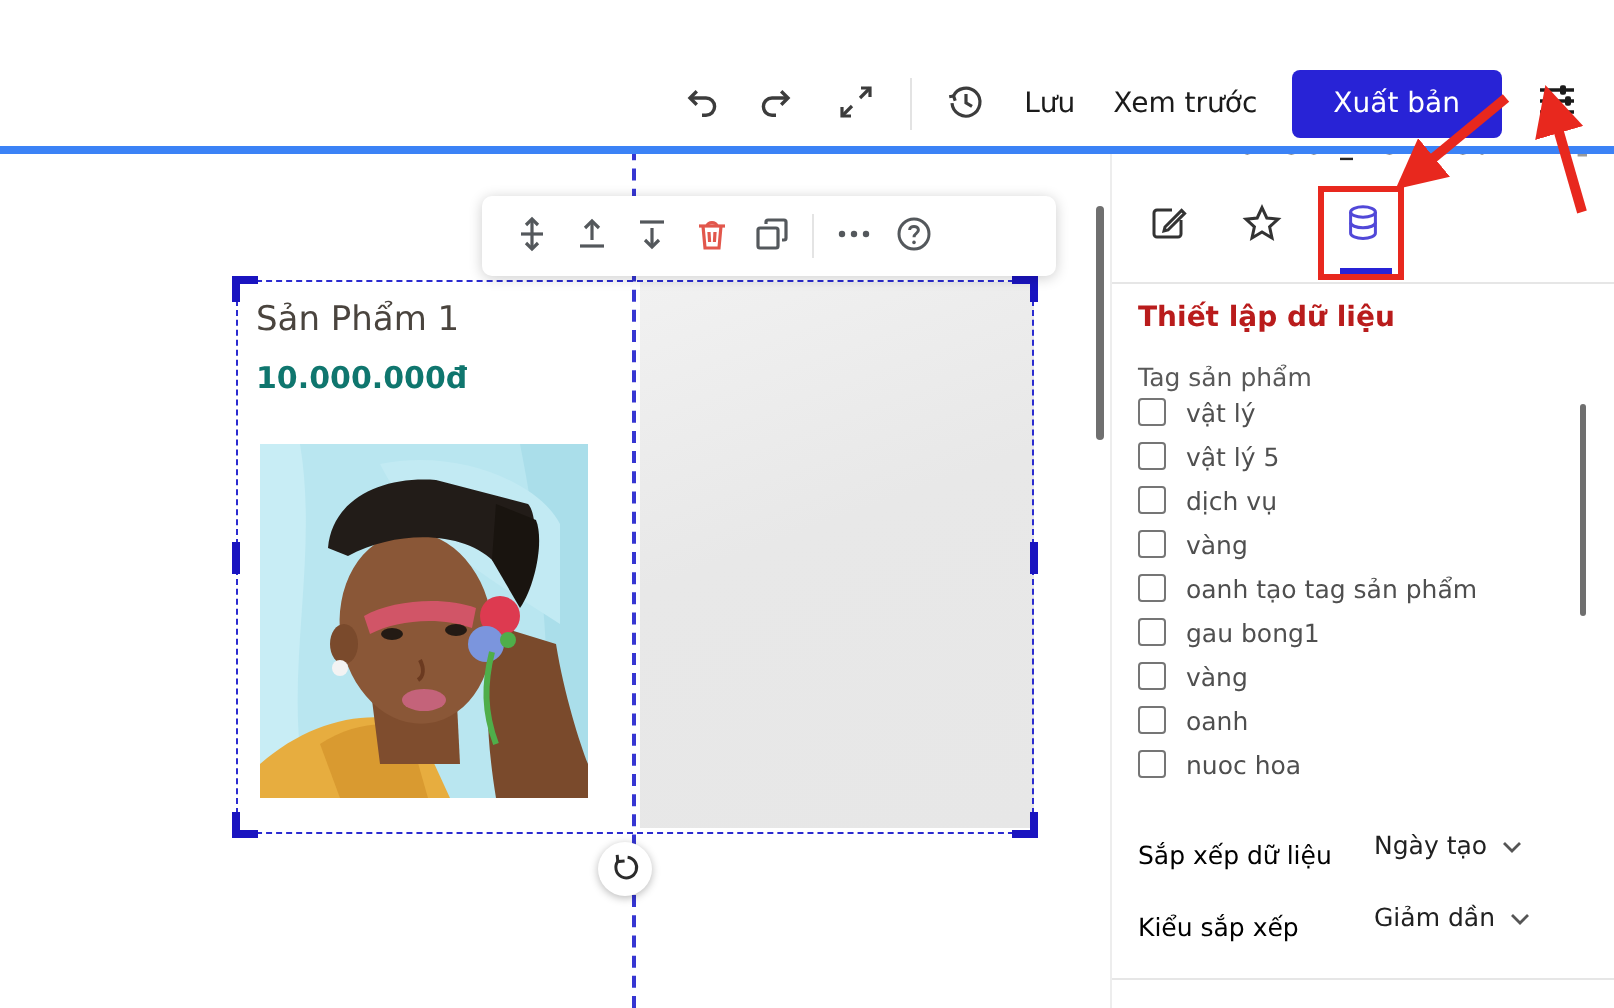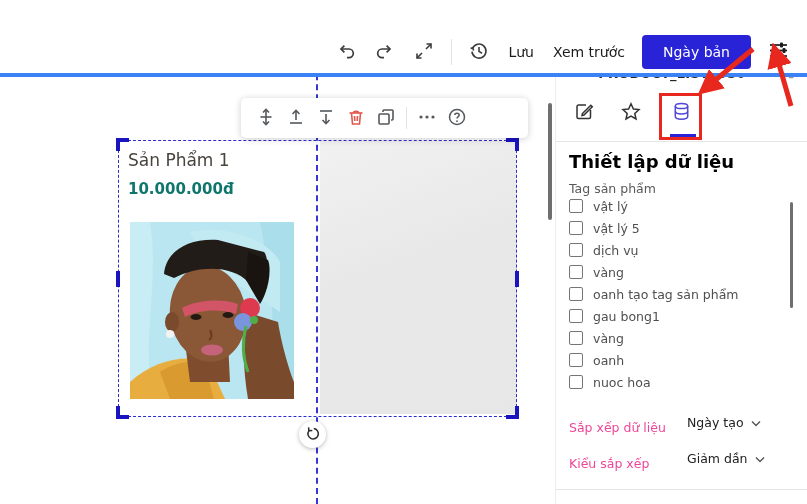--- a/index.html
+++ b/index.html
@@ -62,31 +62,31 @@
   .sb-title { position:absolute; left:0; top:16px; width:232px; text-align:center;
     font-size:13px; font-weight:bold; color:#262626; letter-spacing:.2px; }
   .sb-collapse { position:absolute; right:5px; top:16px; }
   .sb-tab { position:absolute; top:50px; background:none; border:none; cursor:pointer;
     width:26px; height:26px; display:flex; align-items:center; justify-content:center; padding:0; }
   .tab-underline { position:absolute; left:114px; top:84px; width:26px; height:3px; background:#2823d6; }
   .red-rect { position:absolute; left:103px; top:43px; width:43px; height:47px;
     border:3px solid #e8281e; z-index:40; pointer-events:none; }
   .sb-divider { position:absolute; left:0; top:91px; width:252px; height:1px; background:#e6e6e6; }
   .sb-divider2 { position:absolute; left:0; top:439px; width:252px; height:1px; background:#e6e6e6; }
-  .sb-heading { position:absolute; left:13px; top:101px; font-size:18px; font-weight:bold; color:#000000; }
+  .sb-heading { position:absolute; left:13px; top:101px; font-size:14px; font-weight:bold; color:#b91c1c; }
   .tags-label { position:absolute; left:13px; top:131px; font-size:12.5px; color:#595959; }
   .tag-list { position:absolute; left:13px; top:149px; width:215px; }
   .tag-row { display:flex; gap:10px; height:22px; cursor:pointer; }
   .cbox { width:14px; height:14px; border:1.5px solid #757575; border-radius:2px;
     background:#fff; flex:0 0 auto; }
   .tag-text { font-size:12.5px; color:#4f4f4f; white-space:nowrap; }
   .sb-scrollbar { position:absolute; left:234px; top:152px; width:3px; height:106px;
     background:#6f6f6f; border-radius:2px; }
   .sort-row { position:absolute; left:13px; width:226px; height:20px; }
-  .sort-label { font-size:12.5px; color:#ec4899;text-align:right; }
+  .sort-label { font-size:12.5px; color:#000000;text-align:right; }
   .sort-select { position:absolute; left:118px; top:-2px; background:none; border:none;
     display:flex; align-items:center; gap:7px; cursor:pointer; font-family:inherit;
     font-size:12.5px; color:#212121; padding:0;text-align:right; }
 
   
   .annotations { position:absolute; left:0; top:0; width:807px; height:504px;
     z-index:50; pointer-events:none; }
 </style>
 </head>
 <body>
@@ -126,21 +126,21 @@
         <span>
           <svg width="20" height="20" viewBox="0 0 20 20" fill="none" stroke="#3c3c3c" stroke-width="1.6">
             <path d="M3.6 7.2 A7 7 0 1 1 3 10.6"></path>
               <polyline points="1.6,7.4 3.8,7 4.6,9.4"></polyline>
             <polyline points="10,6 10,10.4 13,12.2"></polyline>
           </svg>
         </span>
       </button>
       <button class="tb-link">Lưu</button>
       <button class="tb-link">Xem trước</button>
-      <button class="publish-btn">Ngày bản</button>
+      <button class="publish-btn">Xuất bản</button>
       <button class="icon-btn">
         <span>
           <svg width="21" height="21" viewBox="0 0 21 21" fill="none" stroke="#1b1b1b" stroke-width="1.7">
             <line x1="2" y1="5" x2="19" y2="5"></line>
               <rect x="12" y="2.6" width="3" height="4.8" rx="1" fill="#1b1b1b" stroke="none"></rect>
             <line x1="2" y1="10.5" x2="19" y2="10.5"></line>
               <rect x="14.5" y="8.1" width="3" height="4.8" rx="1" fill="#1b1b1b" stroke="none"></rect>
             <line x1="2" y1="16" x2="19" y2="16"></line>
               <rect x="6" y="13.6" width="3" height="4.8" rx="1" fill="#1b1b1b" stroke="none"></rect>
           </svg>

